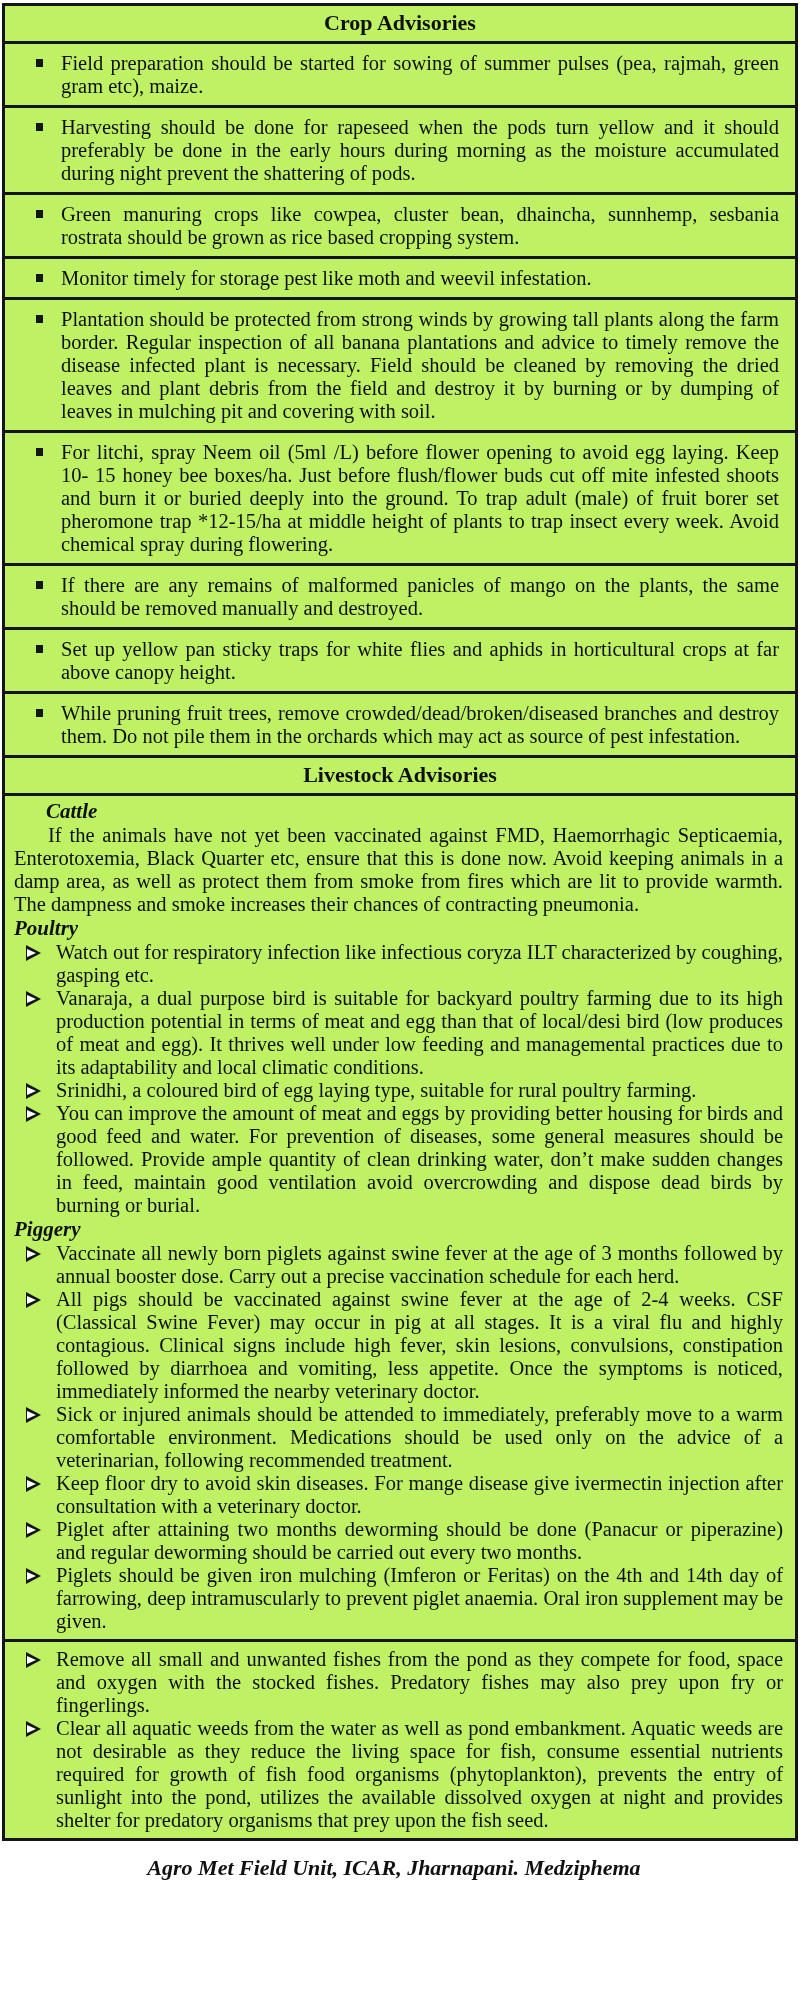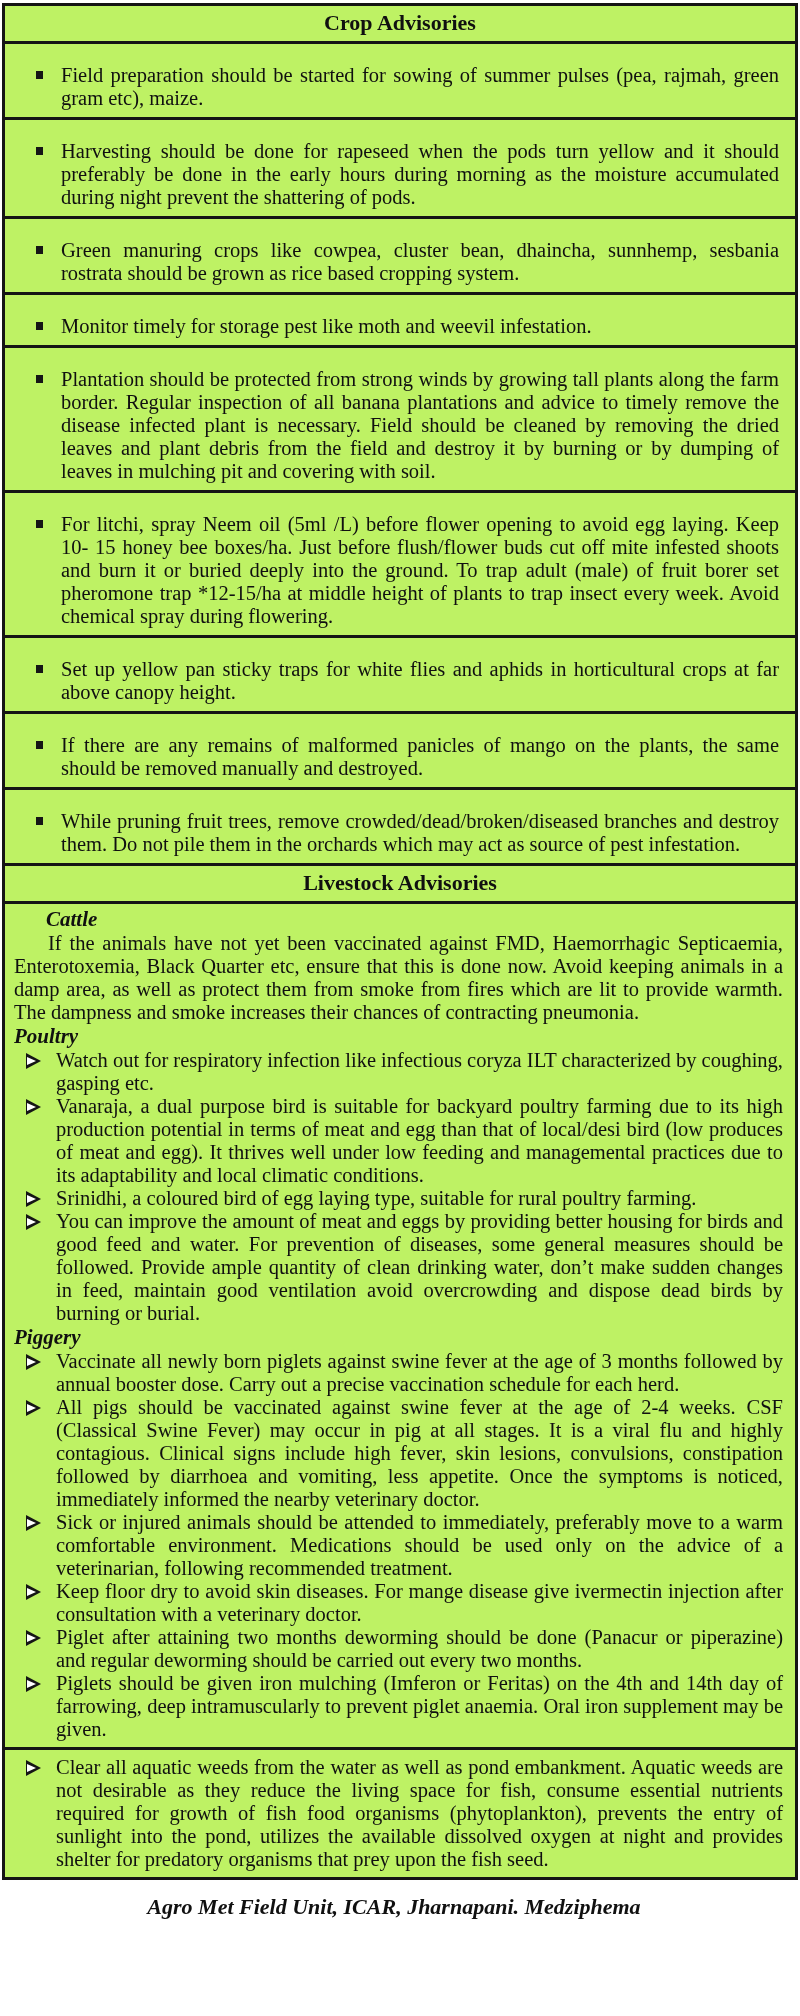--- a/index.html
+++ b/index.html
@@ -20,21 +20,21 @@
   .row:first-child { border-top: none; }
   .section-title {
     text-align: center;
     font-weight: bold;
     font-size: 22px;
     line-height: 26px;
     padding: 4px 0 5px 0;
   }
   .crop-row {
     display: flex;
-    padding: 20px 16px 7px 0;
+    padding: 8px 16px 7px 0;
     font-size: 20.5px;
     line-height: 23px;
   }
   .bullet-col {
     flex: none;
     width: 56px;
     padding-left: 31px;
     padding-top: 7px;
   }
   .square-bullet { width: 7px; height: 8px; background: #151515; }
@@ -112,27 +112,27 @@
   <div class="row crop-row">
     <div class="bullet-col">
         <div class="square-bullet"></div>
       </div>
     <div class="advisory-text">For litchi, spray Neem oil (5ml /L) before flower opening to avoid egg laying. Keep 10- 15 honey bee boxes/ha. Just before flush/flower buds cut off mite infested shoots and burn it or buried deeply into the ground.  To trap adult (male) of fruit borer set pheromone trap *12-15/ha at middle height of plants to trap insect every week. Avoid chemical spray during flowering.</div>
   </div>
   <div class="row crop-row">
     <div class="bullet-col">
         <div class="square-bullet"></div>
       </div>
+    <div class="advisory-text">If there are any remains of malformed panicles of mango on the plants, the same should be removed manually and destroyed.</div>
+  </div>
+  <div class="row crop-row">
+    <div class="bullet-col">
+        <div class="square-bullet"></div>
+      </div>
     <div class="advisory-text">Set up yellow pan sticky traps for white flies and aphids in horticultural crops at far above canopy height.</div>
-  </div>
-  <div class="row crop-row">
-    <div class="bullet-col">
-        <div class="square-bullet"></div>
-      </div>
-    <div class="advisory-text">If there are any remains of malformed panicles of mango on the plants, the same should be removed manually and destroyed.</div>
   </div>
   <div class="row crop-row">
     <div class="bullet-col">
         <div class="square-bullet"></div>
       </div>
     <div class="advisory-text">While pruning fruit trees, remove crowded/dead/broken/diseased branches and destroy them. Do not pile them in the orchards which may act as source of pest infestation.</div>
   </div>
 
   <div class="row section-title">Livestock Advisories</div>
 
@@ -204,19 +204,25 @@
       <div class="item-text">Piglets should be given iron mulching (Imferon or Feritas) on the 4th and 14th day of farrowing, deep intramuscularly to prevent piglet anaemia. Oral iron supplement may be given.</div>
     </div>
   </div>
 
 
   <div class="row cell" style="padding-top:6px;">
     <div class="arrow-item">
       <div class="arrow-col">
           <div class="arrow-tri"></div>
         </div>
+      <div class="item-text">Remove all small and unwanted fishes from the pond as they compete for food, space and oxygen with the stocked fishes. Predatory fishes may also prey upon fry or fingerlings.</div>
+    </div>
+    <div class="arrow-item">
+      <div class="arrow-col">
+          <div class="arrow-tri"></div>
+        </div>
       <div class="item-text">Clear all aquatic weeds from the water as well as pond embankment. Aquatic weeds are not desirable as they reduce the living space for fish, consume essential nutrients required for growth of fish food organisms (phytoplankton), prevents the entry of sunlight into the pond, utilizes the available dissolved oxygen at night and provides shelter for predatory organisms that prey upon the fish seed.</div>
     </div>
   </div>
 
 </div>
 
 <div class="footer-credit">Agro Met Field Unit, ICAR, Jharnapani. Medziphema</div>
 
 </body></html>

